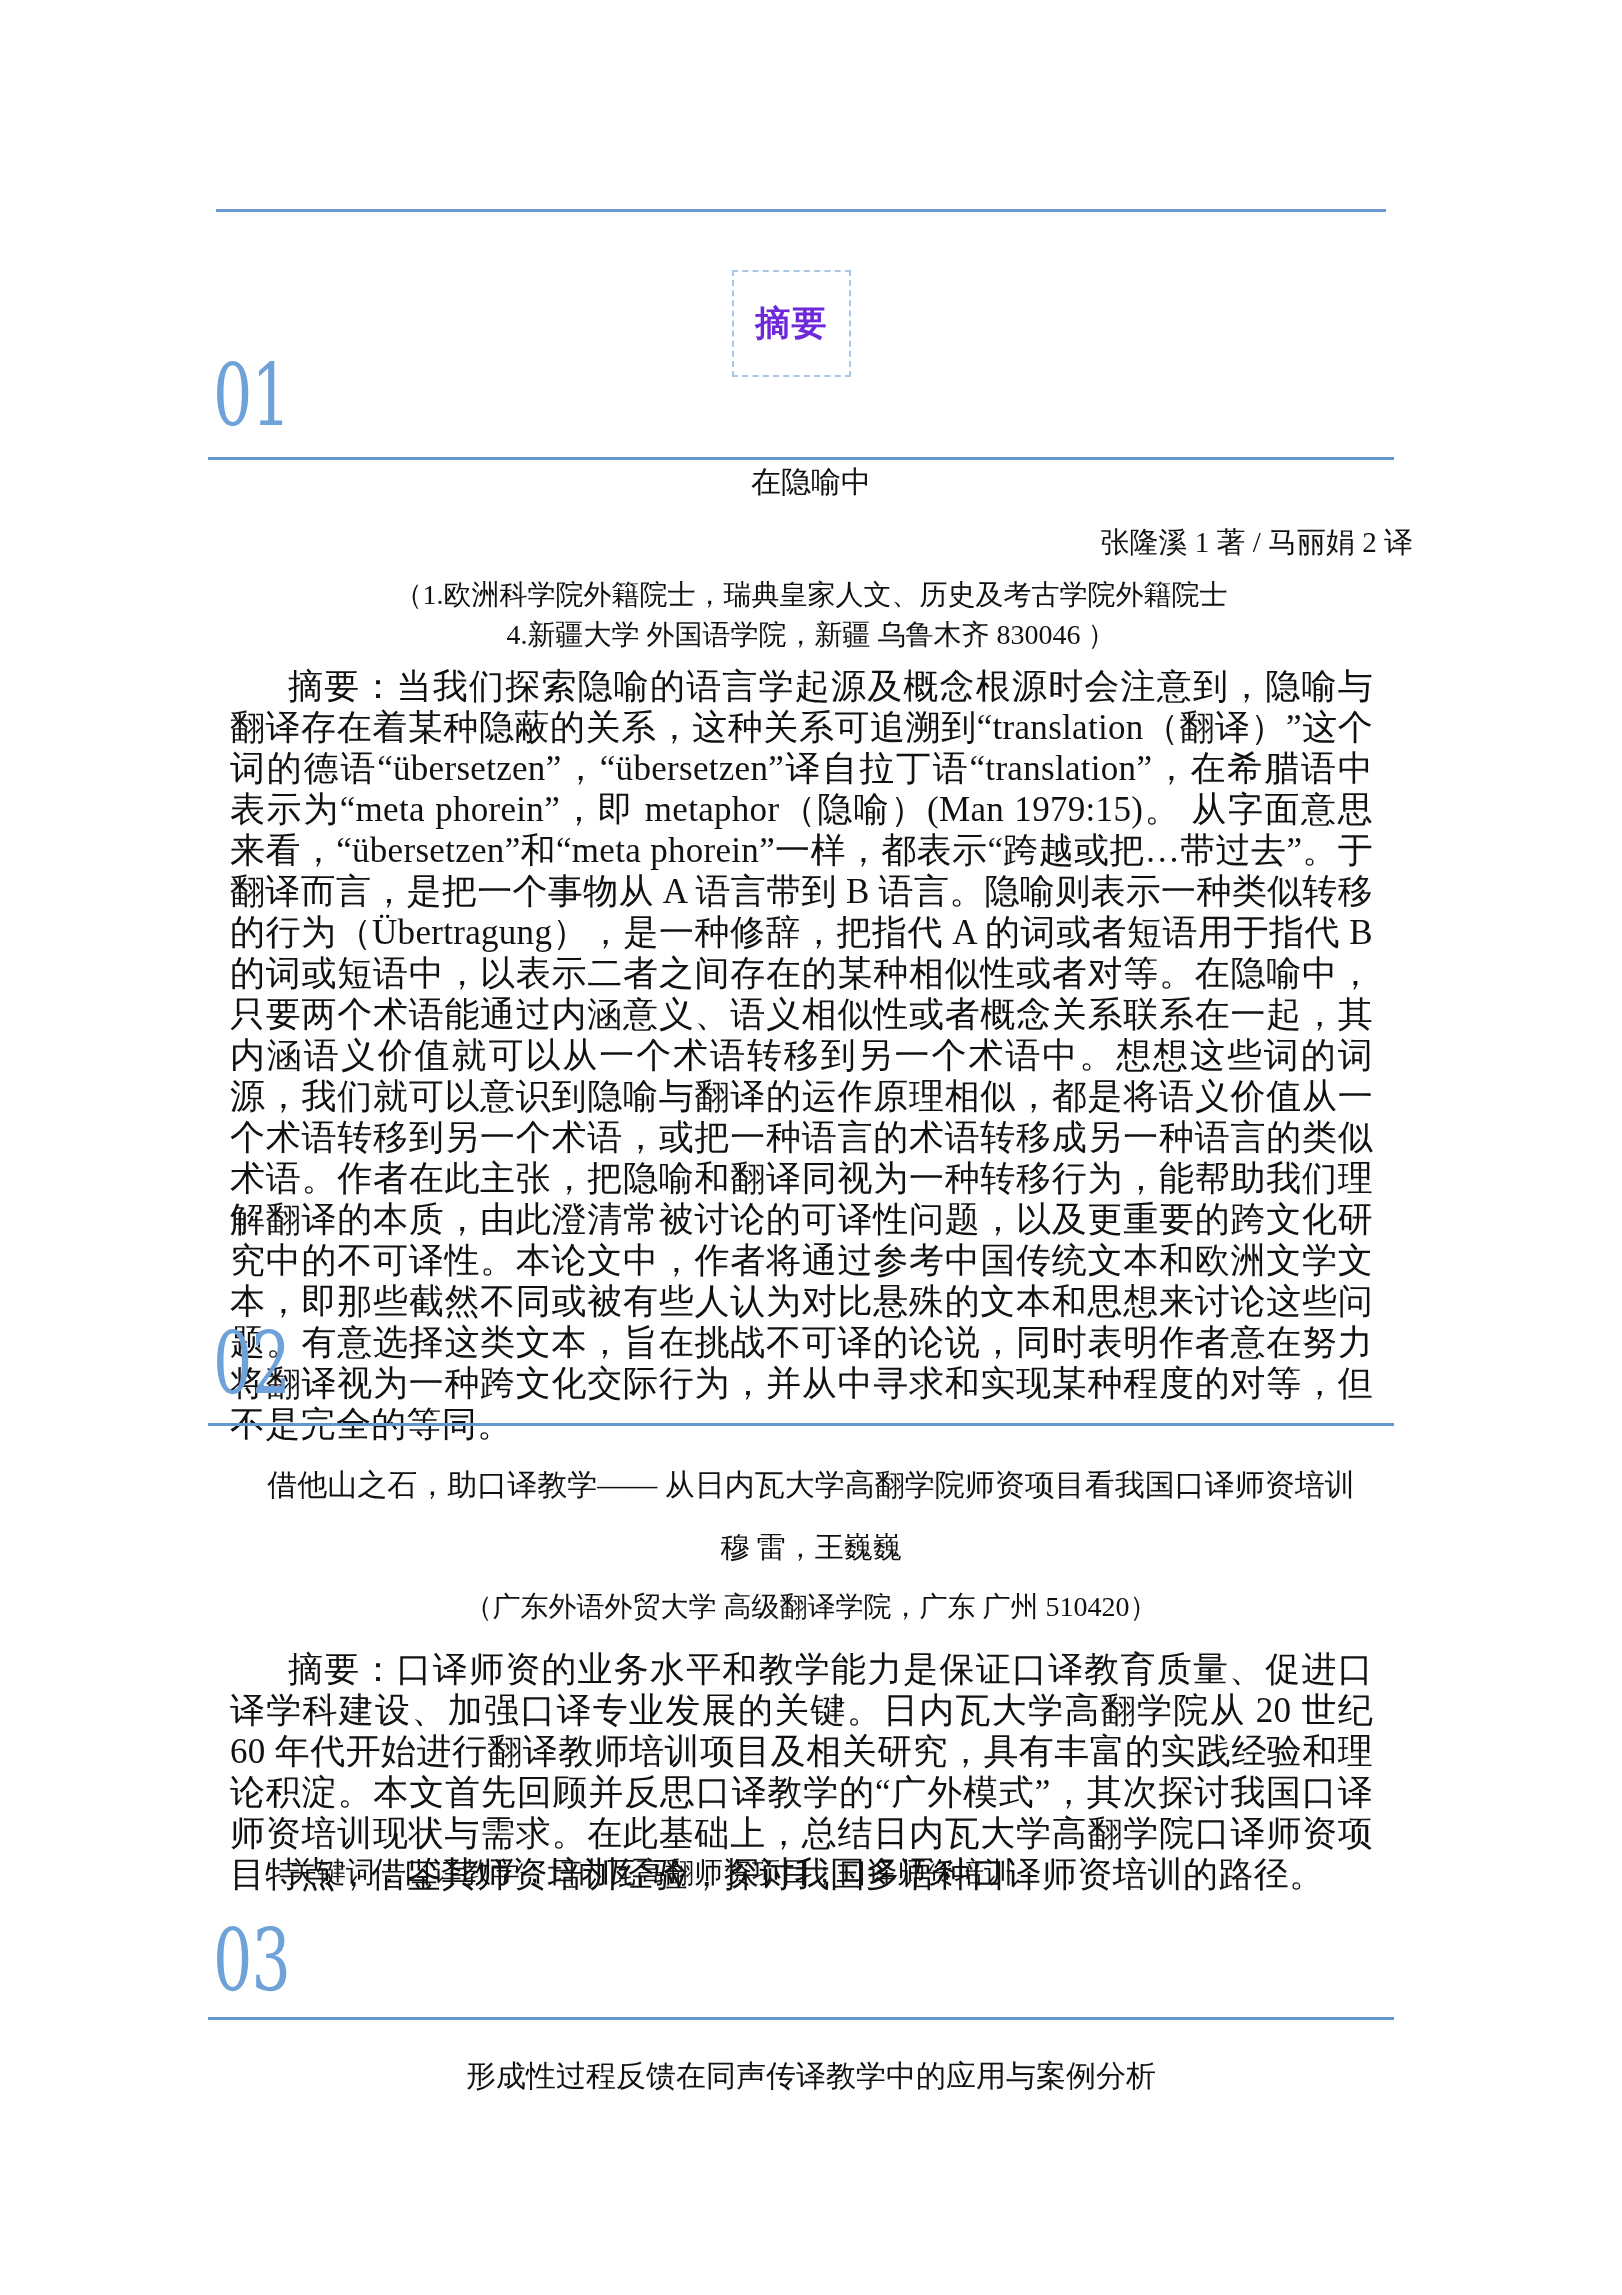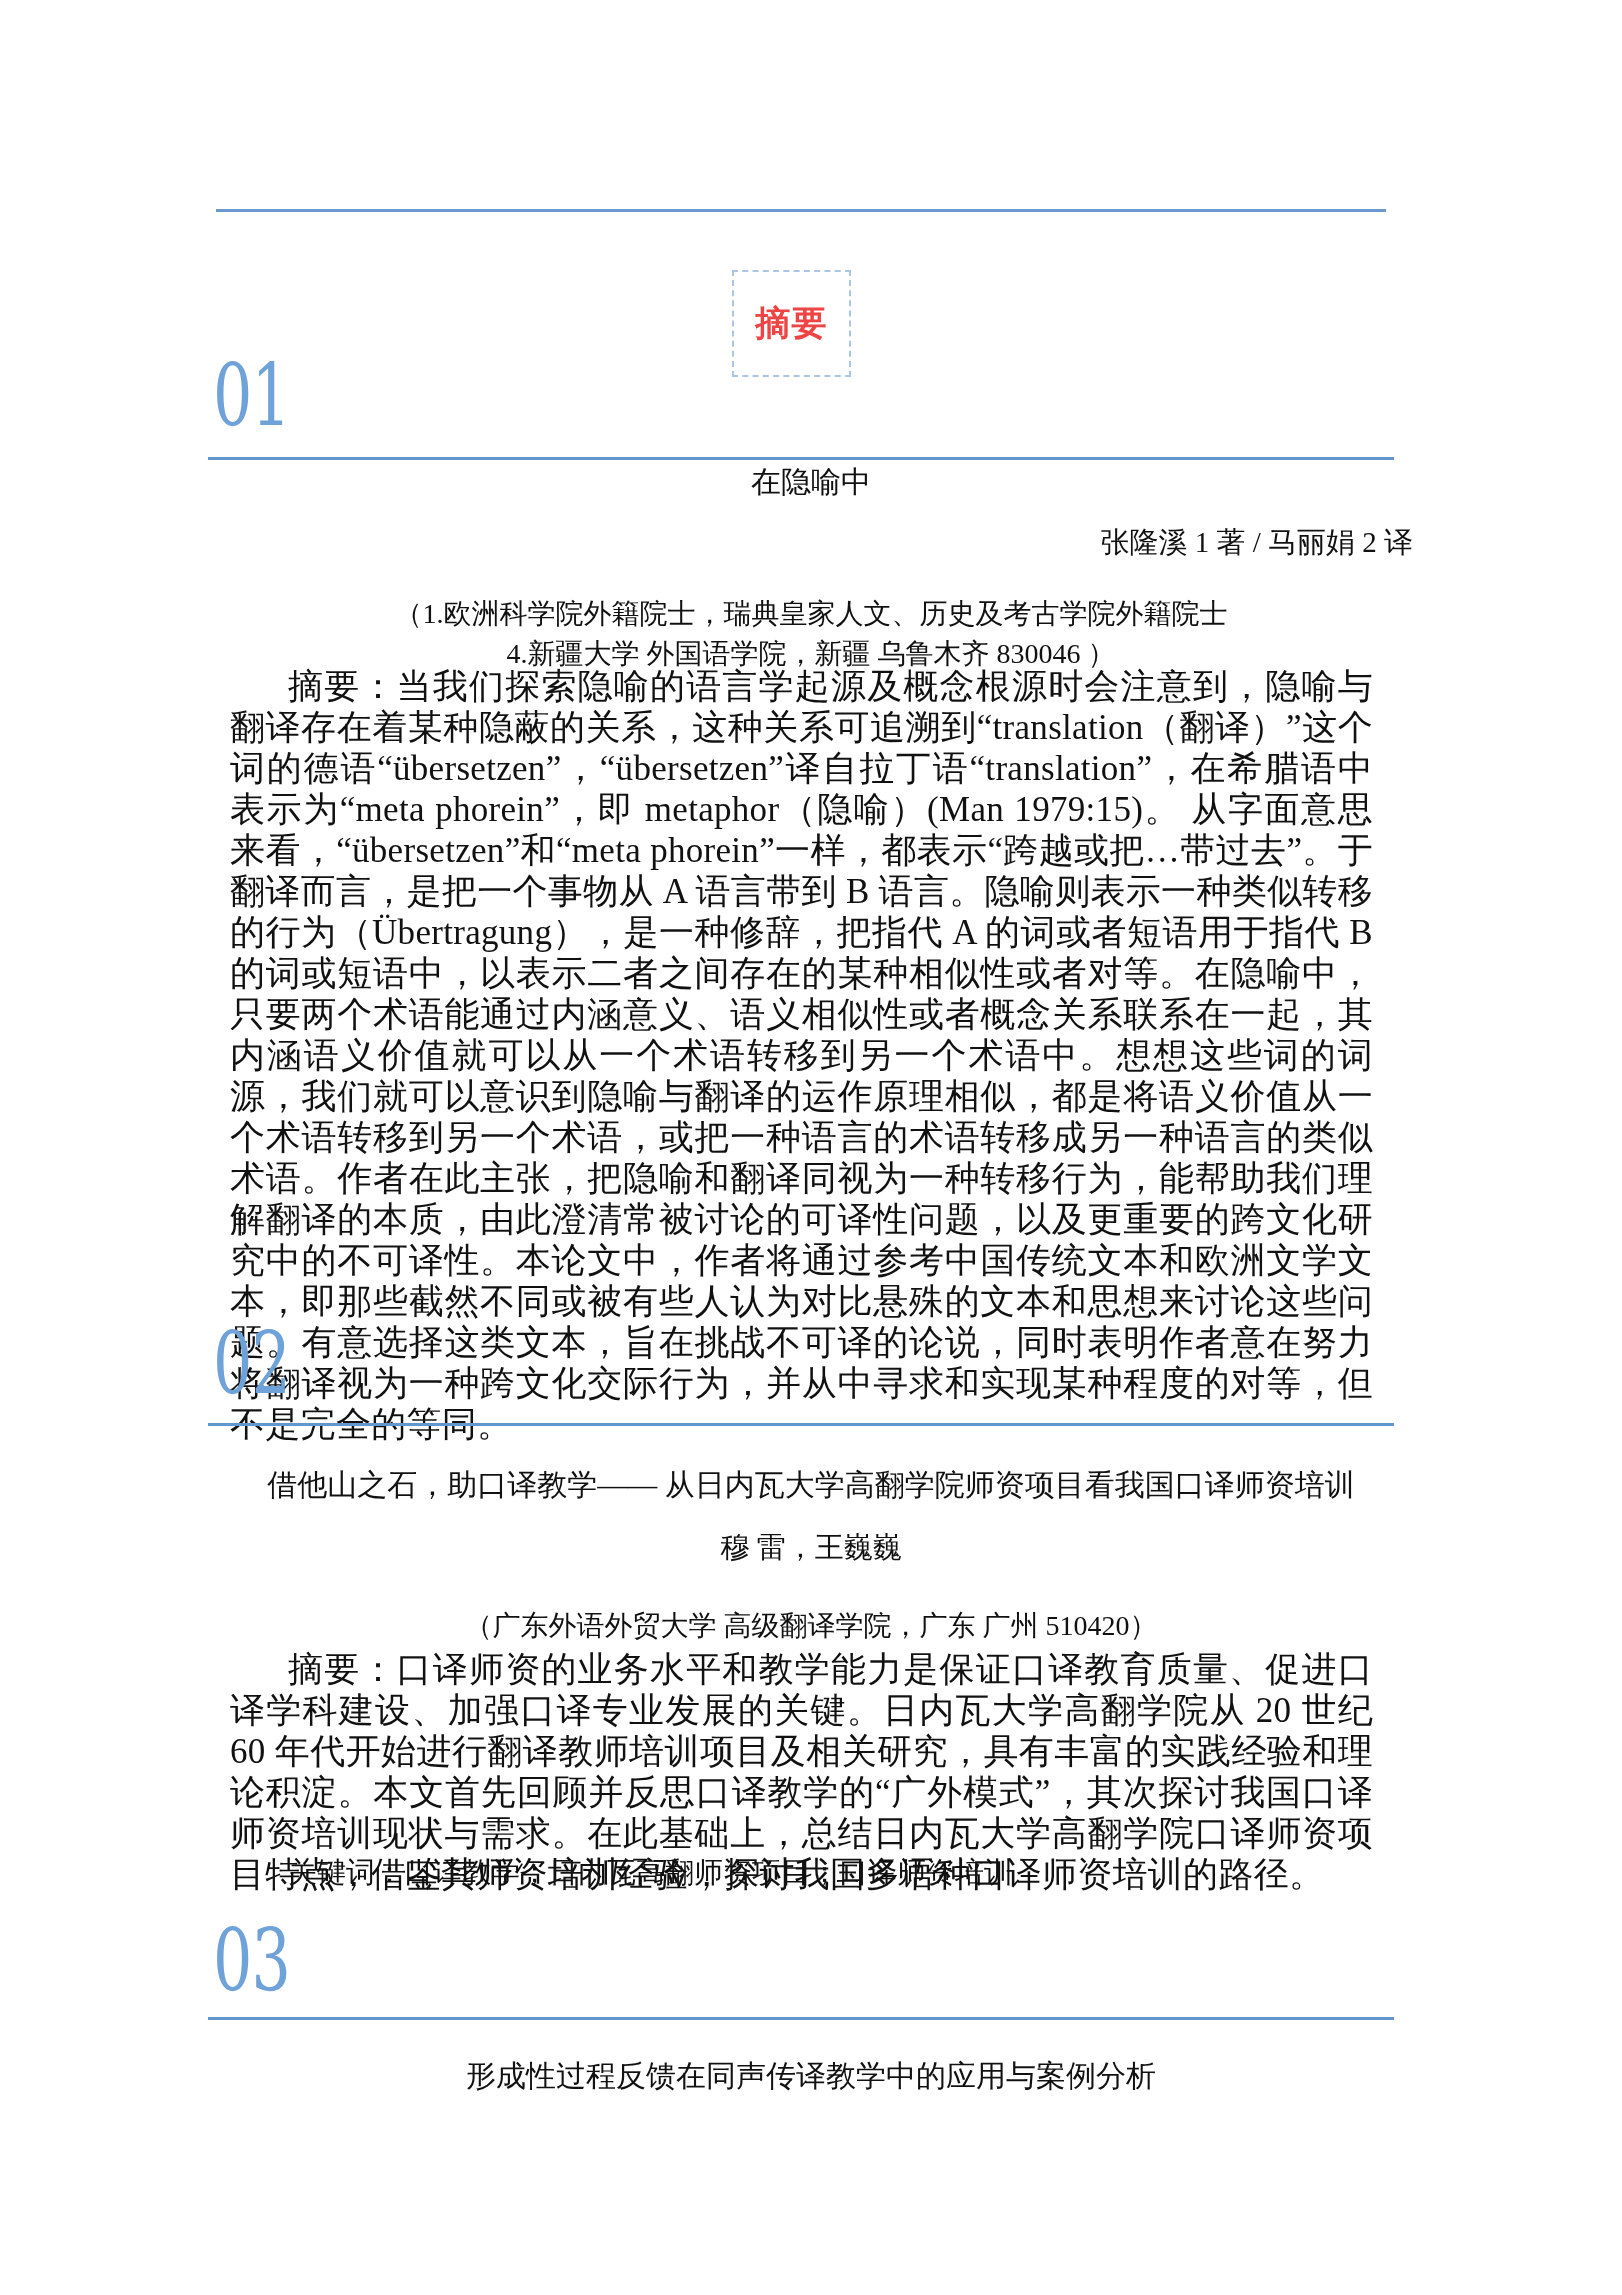--- a/index.html
+++ b/index.html
@@ -28,21 +28,21 @@
     height: 107px;
     box-sizing: border-box;
     border: 2px dashed #abc6e5;
     display: flex;
     align-items: center;
     justify-content: center;
   }
   .badge-text {
     font-size: 35px;
     font-weight: bold;
-    color: #ef4444;
+    color: #6d28d9;
     letter-spacing: 1.3px;
   }
   .sec-num {
     position: absolute;
     left: 213px;
     font-family: "DejaVu Serif", "Liberation Serif", serif;
     font-size: 86px;
     line-height: 1;
     color: #6ea2d8;
     transform: scaleX(0.72);
@@ -51,21 +51,21 @@
   }
   .centered {
     position: absolute;
     left: 209px;
     width: 1204px;
     text-align: center;
     line-height: 1.4;
   }
   .article-title   { font-size: 30px; }
   .article-authors { font-size: 29px; }
-  .article-affil   { font-size: 28px; margin-top: 19px; }
+  .article-affil   { font-size: 28px; }
   .para {
     position: absolute;
     left: 230px;
     width: 1143px;
     margin: 0;
     font-size: 35px;
     line-height: 41px;
     text-align: justify;
     text-indent: 58px;
     letter-spacing: 0.3px;

